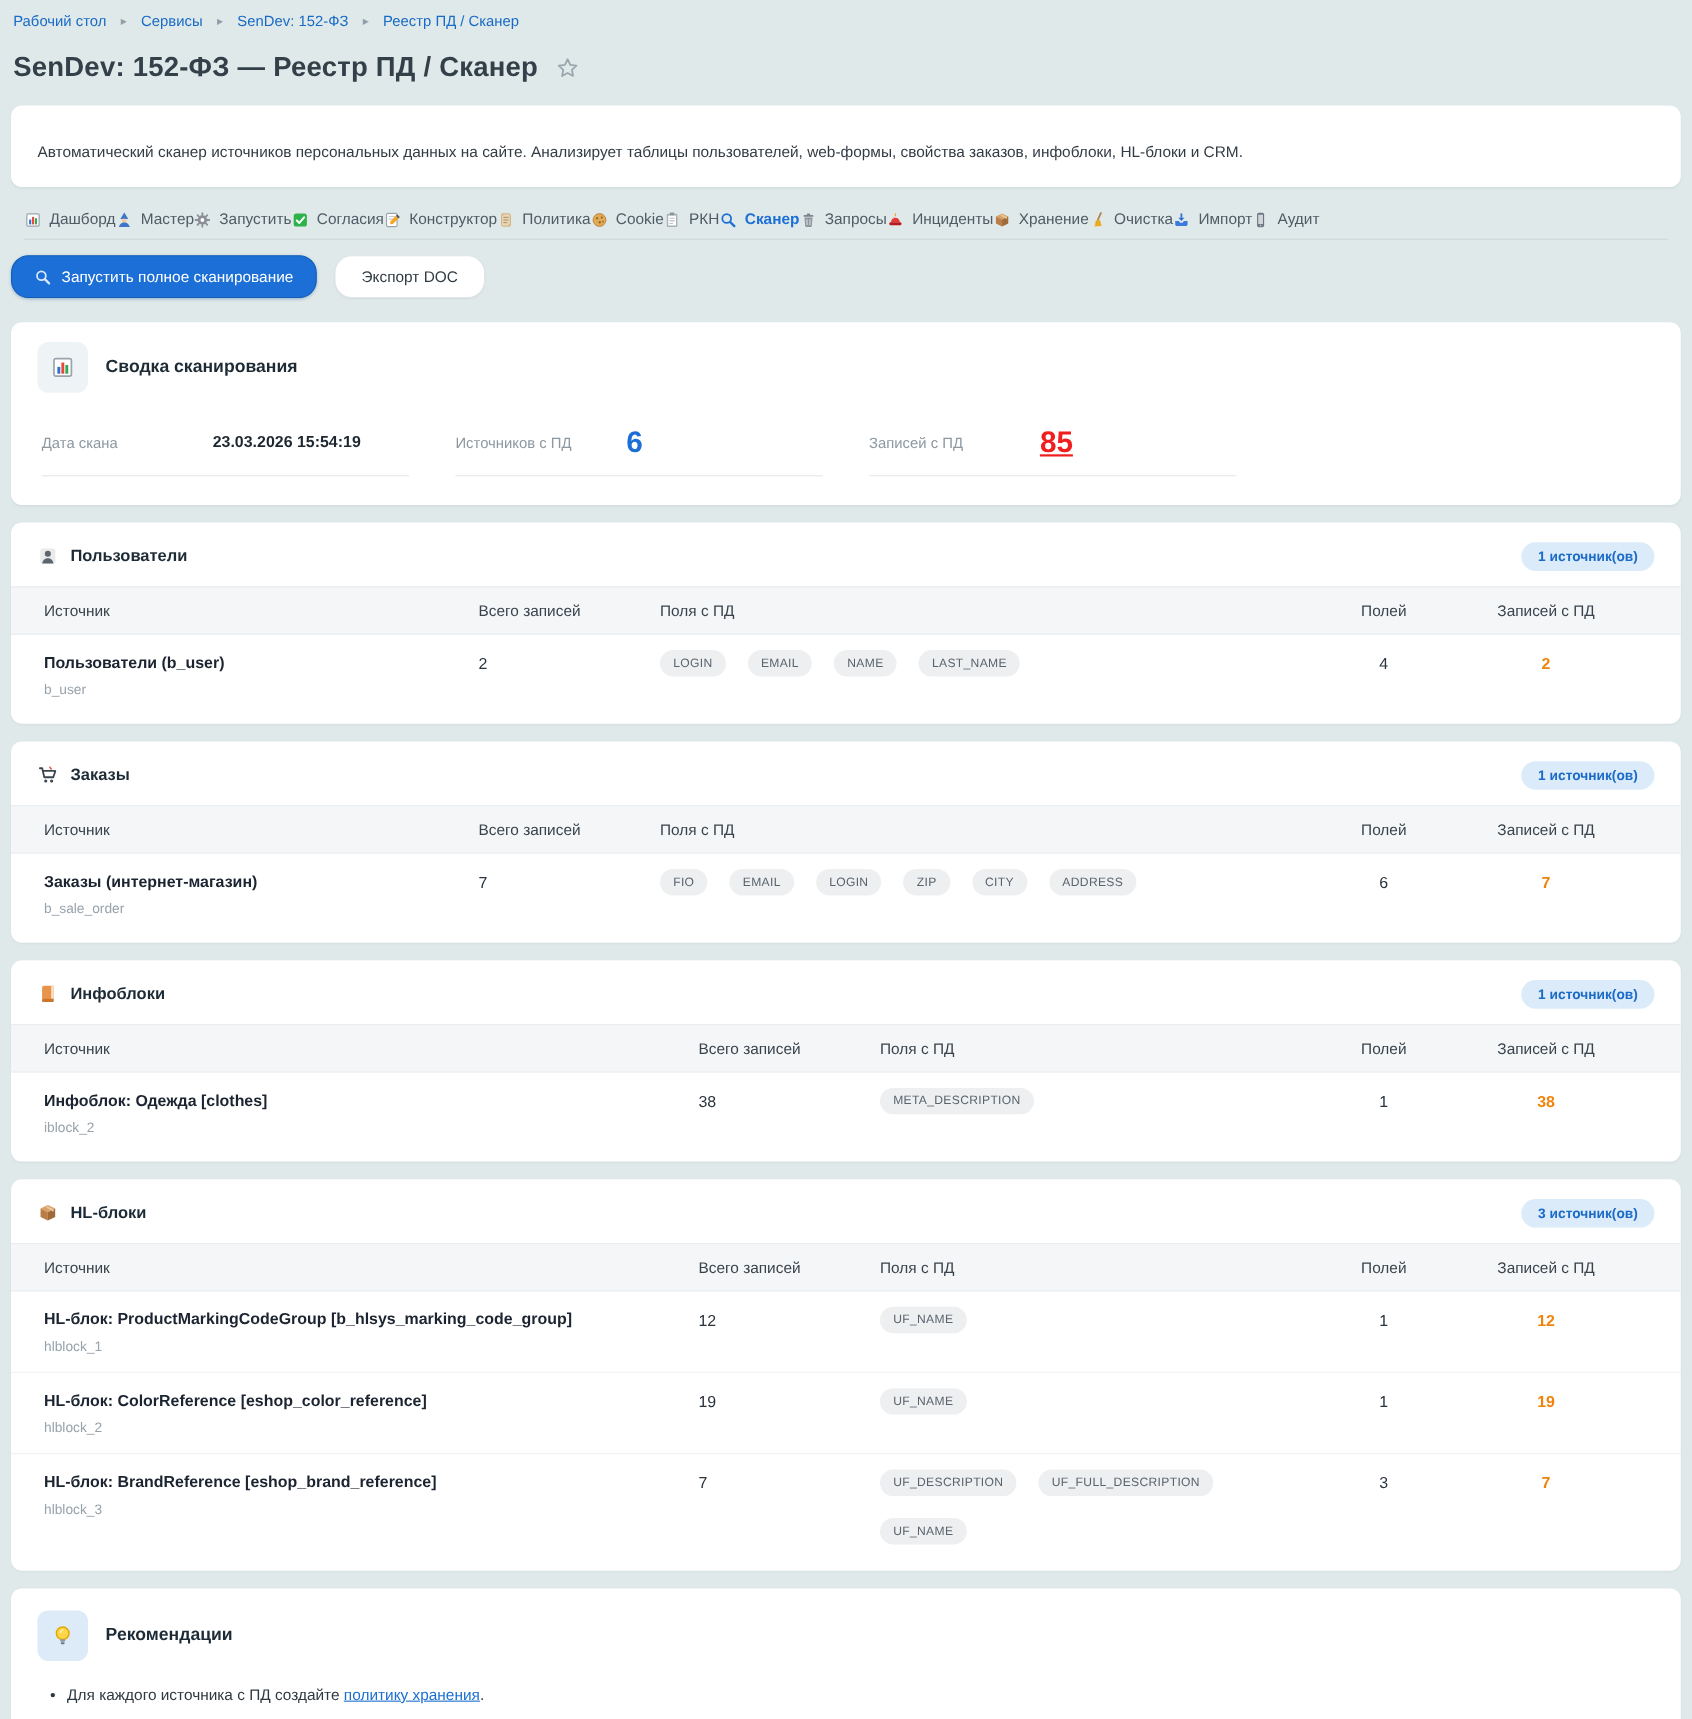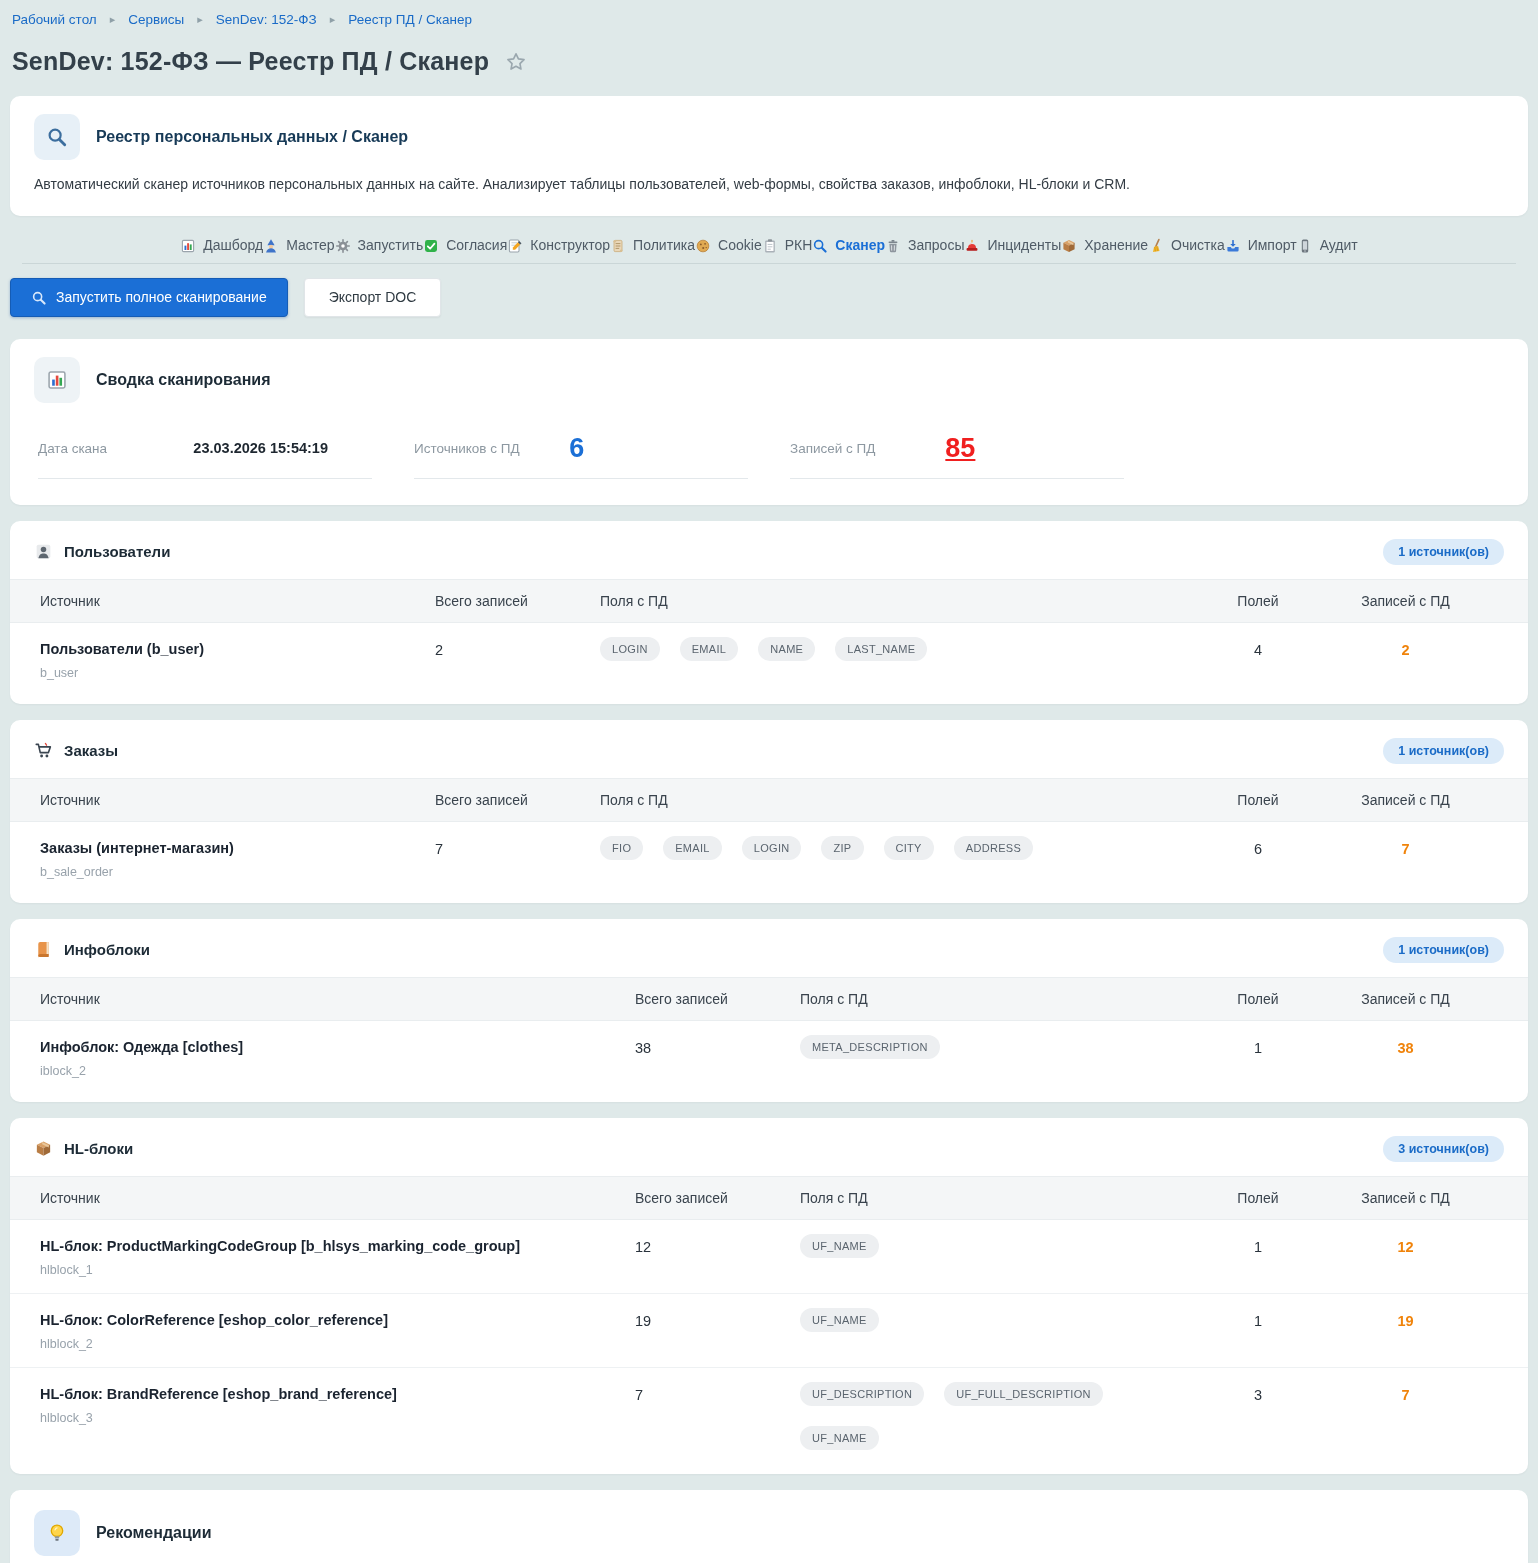--- a/index.html
+++ b/index.html
@@ -22,28 +22,28 @@
   h1{margin:0;font-size:25px;font-weight:bold;color:#33404a;letter-spacing:.2px}
   .star{margin-left:16px;cursor:pointer}
   
   .card{background:#fff;border-radius:10px;margin-bottom:16px;box-shadow:0 1px 2px rgba(30,60,70,.05)}
   .hcard{padding:18px 24px 22px}
   .head-row{display:flex;align-items:center;gap:16px}
   .ico-sq{width:46px;height:46px;border-radius:10px;background:#e7f0f7;display:flex;align-items:center;justify-content:center;flex:none}
   .hcard-title{font-size:16px;font-weight:bold;color:#173a57;margin:0}
   .hcard-desc{margin-top:14px;font-size:14px;color:#333c44;line-height:1.45}
   
-  .tabs{display:flex;justify-content:center;align-items:center;margin:20px 12px 14px;padding-bottom:9px;border-bottom:1px solid rgba(140,160,165,.25)}
+  .tabs{display:flex;justify-content:flex-start;align-items:center;margin:20px 12px 14px;padding-bottom:9px;border-bottom:1px solid rgba(140,160,165,.25)}
   .tab{display:flex;align-items:center;gap:7px;font-size:14px;color:#4f5b66;cursor:pointer;white-space:nowrap}
   .tab .tico{color:#5b6670}
   .tab.active{color:#1b6fd6;font-weight:bold}
   .tab.active .tico{color:#1b6fd6}
   
   .actions{display:flex;gap:16px;margin:14px 0 22px}
-  .btn{display:flex;align-items:flex-start;gap:9px;font-size:14px;border-radius:4px;padding:10px 20px;cursor:pointer;border:0}
+  .btn{display:flex;align-items:flex-start;gap:9px;font-size:14px;border-radius:16px;padding:10px 20px;cursor:pointer;border:0}
   .btn-primary{background:#1b6fd6;color:#fff;border:1px solid #155cb5;box-shadow:0 1px 3px rgba(20,80,160,.35)}
   .btn-primary .tico{color:#d9e8fb}
   .btn-secondary{background:#fff;color:#2f3a42;border:1px solid #e0e5e8;padding:10px 24px;box-shadow:0 1px 2px rgba(0,0,0,.05)}
   
   .scard{padding:18px 24px 26px}
   .stats{display:grid;grid-template-columns:repeat(4,1fr);gap:0 42px;margin-top:28px;padding:0 4px}
   .stat{display:grid;grid-template-columns:1fr 1.15fr;align-items:center;border-bottom:1px solid #e3e8eb;padding:4px 0 16px}
   .slabel{font-size:13.5px;color:#8d98a1}
   .sval{justify-self:start;font-weight:bold}
   .sval.date{font-size:14.5px;color:#1e2730}
@@ -223,28 +223,20 @@
   </nav>
 
 <div class="h1row">
   <h1>SenDev: 152-ФЗ — Реестр ПД / Сканер</h1>
   <span class="star"><svg class="ic ic22">
         <use href="#i-star"></use>
       </svg></span>
 </div>
 
 <section class="card hcard">
-  <div class="head-row">
-    <span class="ico-sq" style="color:#3c6e9e">
-        <svg class="ic ic22">
-          <use href="#i-search"></use>
-        </svg>
-      </span>
-    <h2 class="hcard-title">Реестр персональных данных / Сканер</h2>
-  </div>
   <div class="hcard-desc">Автоматический сканер источников персональных данных на сайте. Анализирует таблицы пользователей, web-формы, свойства заказов, инфоблоки, HL-блоки и CRM.</div>
 </section>
 
 <nav class="tabs">
     <div class="tab">
     <span class="tico"><svg class="ic ic16">
           <use href="#i-dashboard"></use>
         </svg></span>
     <span class="tlabel">Дашборд</span>
   </div>

